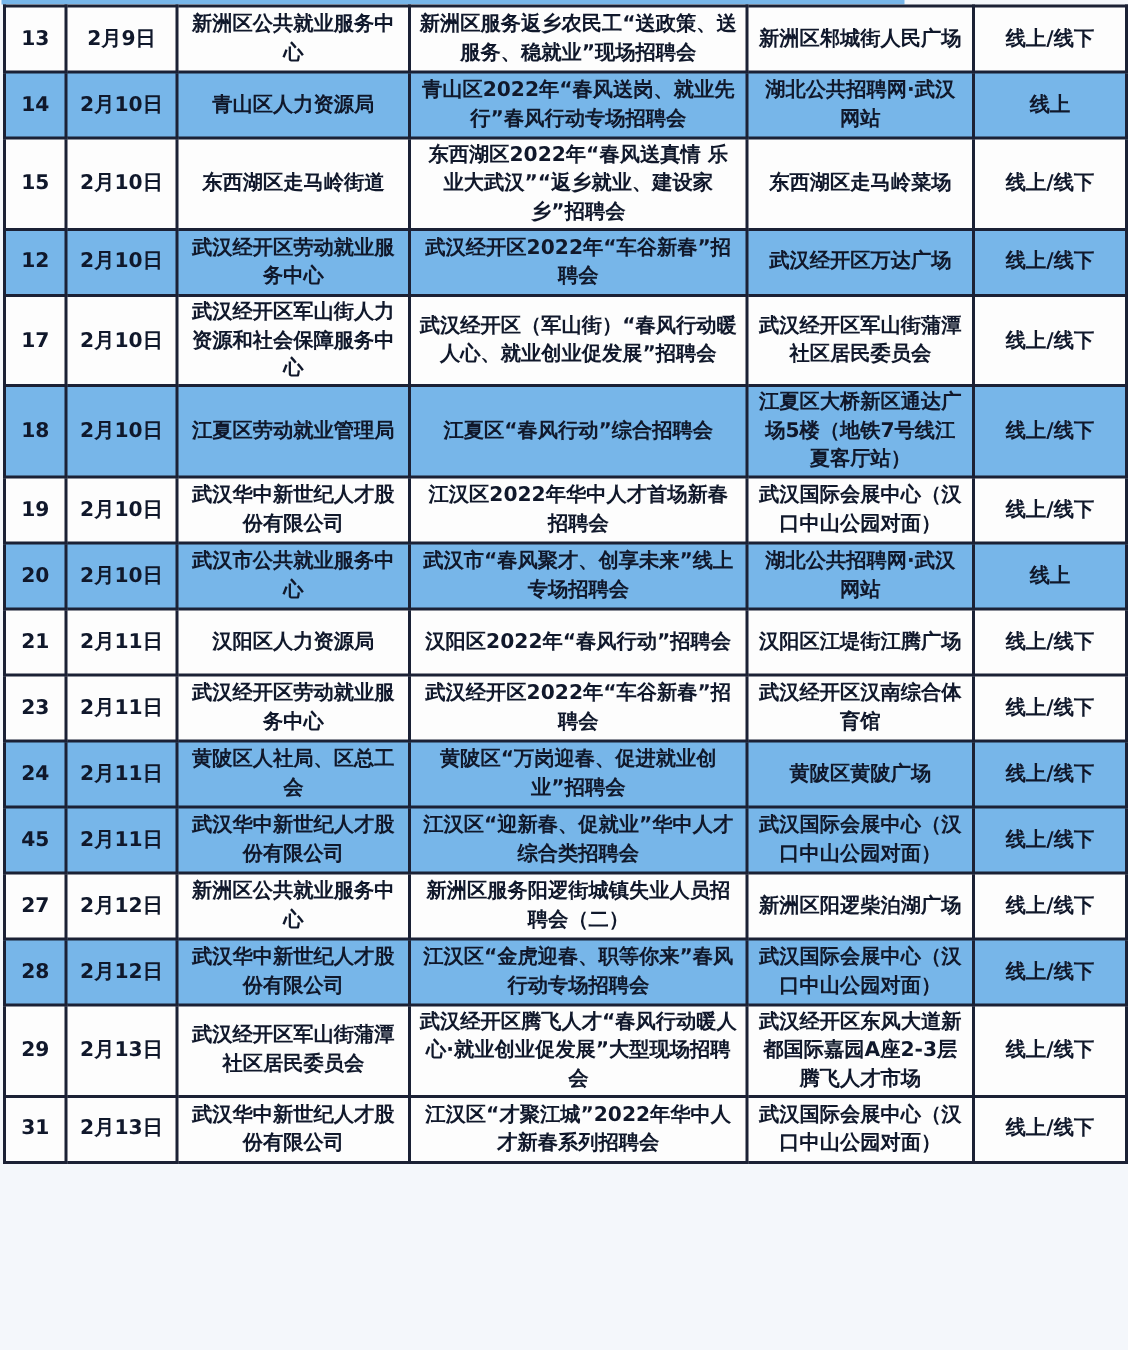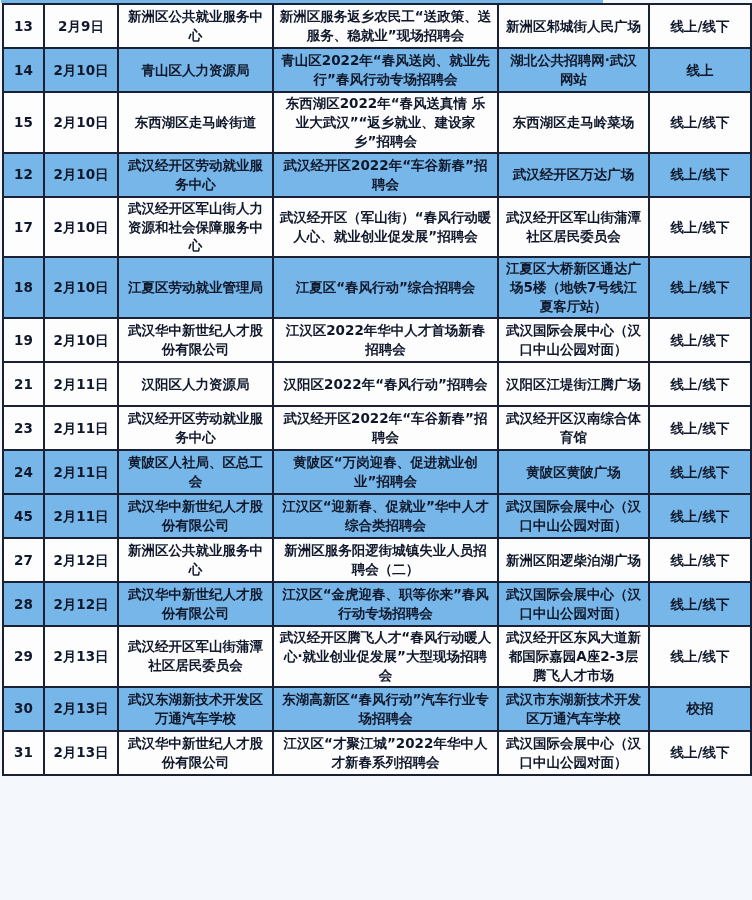--- a/index.html
+++ b/index.html
@@ -118,20 +118,28 @@
           <td>线上/线下</td>
         </tr>
         <tr>
           <td>19</td>
           <td>2月10日</td>
           <td>武汉华中新世纪人才股份有限公司</td>
           <td>江汉区2022年华中人才首场新春招聘会</td>
           <td>武汉国际会展中心（汉口中山公园对面）</td>
           <td>线上/线下</td>
         </tr>
+        <tr class="alt">
+          <td>20</td>
+          <td>2月10日</td>
+          <td>武汉市公共就业服务中心</td>
+          <td>武汉市“春风聚才、创享未来”线上专场招聘会</td>
+          <td>湖北公共招聘网·武汉网站</td>
+          <td>线上</td>
+        </tr>
         <tr>
           <td>21</td>
           <td>2月11日</td>
           <td>汉阳区人力资源局</td>
           <td>汉阳区2022年“春风行动”招聘会</td>
           <td>汉阳区江堤街江腾广场</td>
           <td>线上/线下</td>
         </tr>
         <tr>
           <td>23</td>
@@ -174,28 +182,20 @@
           <td>线上/线下</td>
         </tr>
         <tr>
           <td>29</td>
           <td>2月13日</td>
           <td>武汉经开区军山街蒲潭社区居民委员会</td>
           <td>武汉经开区腾飞人才“春风行动暖人心·就业创业促发展”大型现场招聘会</td>
           <td>武汉经开区东风大道新都国际嘉园A座2-3层腾飞人才市场</td>
           <td>线上/线下</td>
         </tr>
-        <tr class="alt">
-          <td>30</td>
-          <td>2月13日</td>
-          <td>武汉东湖新技术开发区万通汽车学校</td>
-          <td>东湖高新区“春风行动”汽车行业专场招聘会</td>
-          <td>武汉市东湖新技术开发区万通汽车学校</td>
-          <td>校招</td>
-        </tr>
         <tr>
           <td>31</td>
           <td>2月13日</td>
           <td>武汉华中新世纪人才股份有限公司</td>
           <td>江汉区“才聚江城”2022年华中人才新春系列招聘会</td>
           <td>武汉国际会展中心（汉口中山公园对面）</td>
           <td>线上/线下</td>
         </tr>
       </tbody>
   </table>

